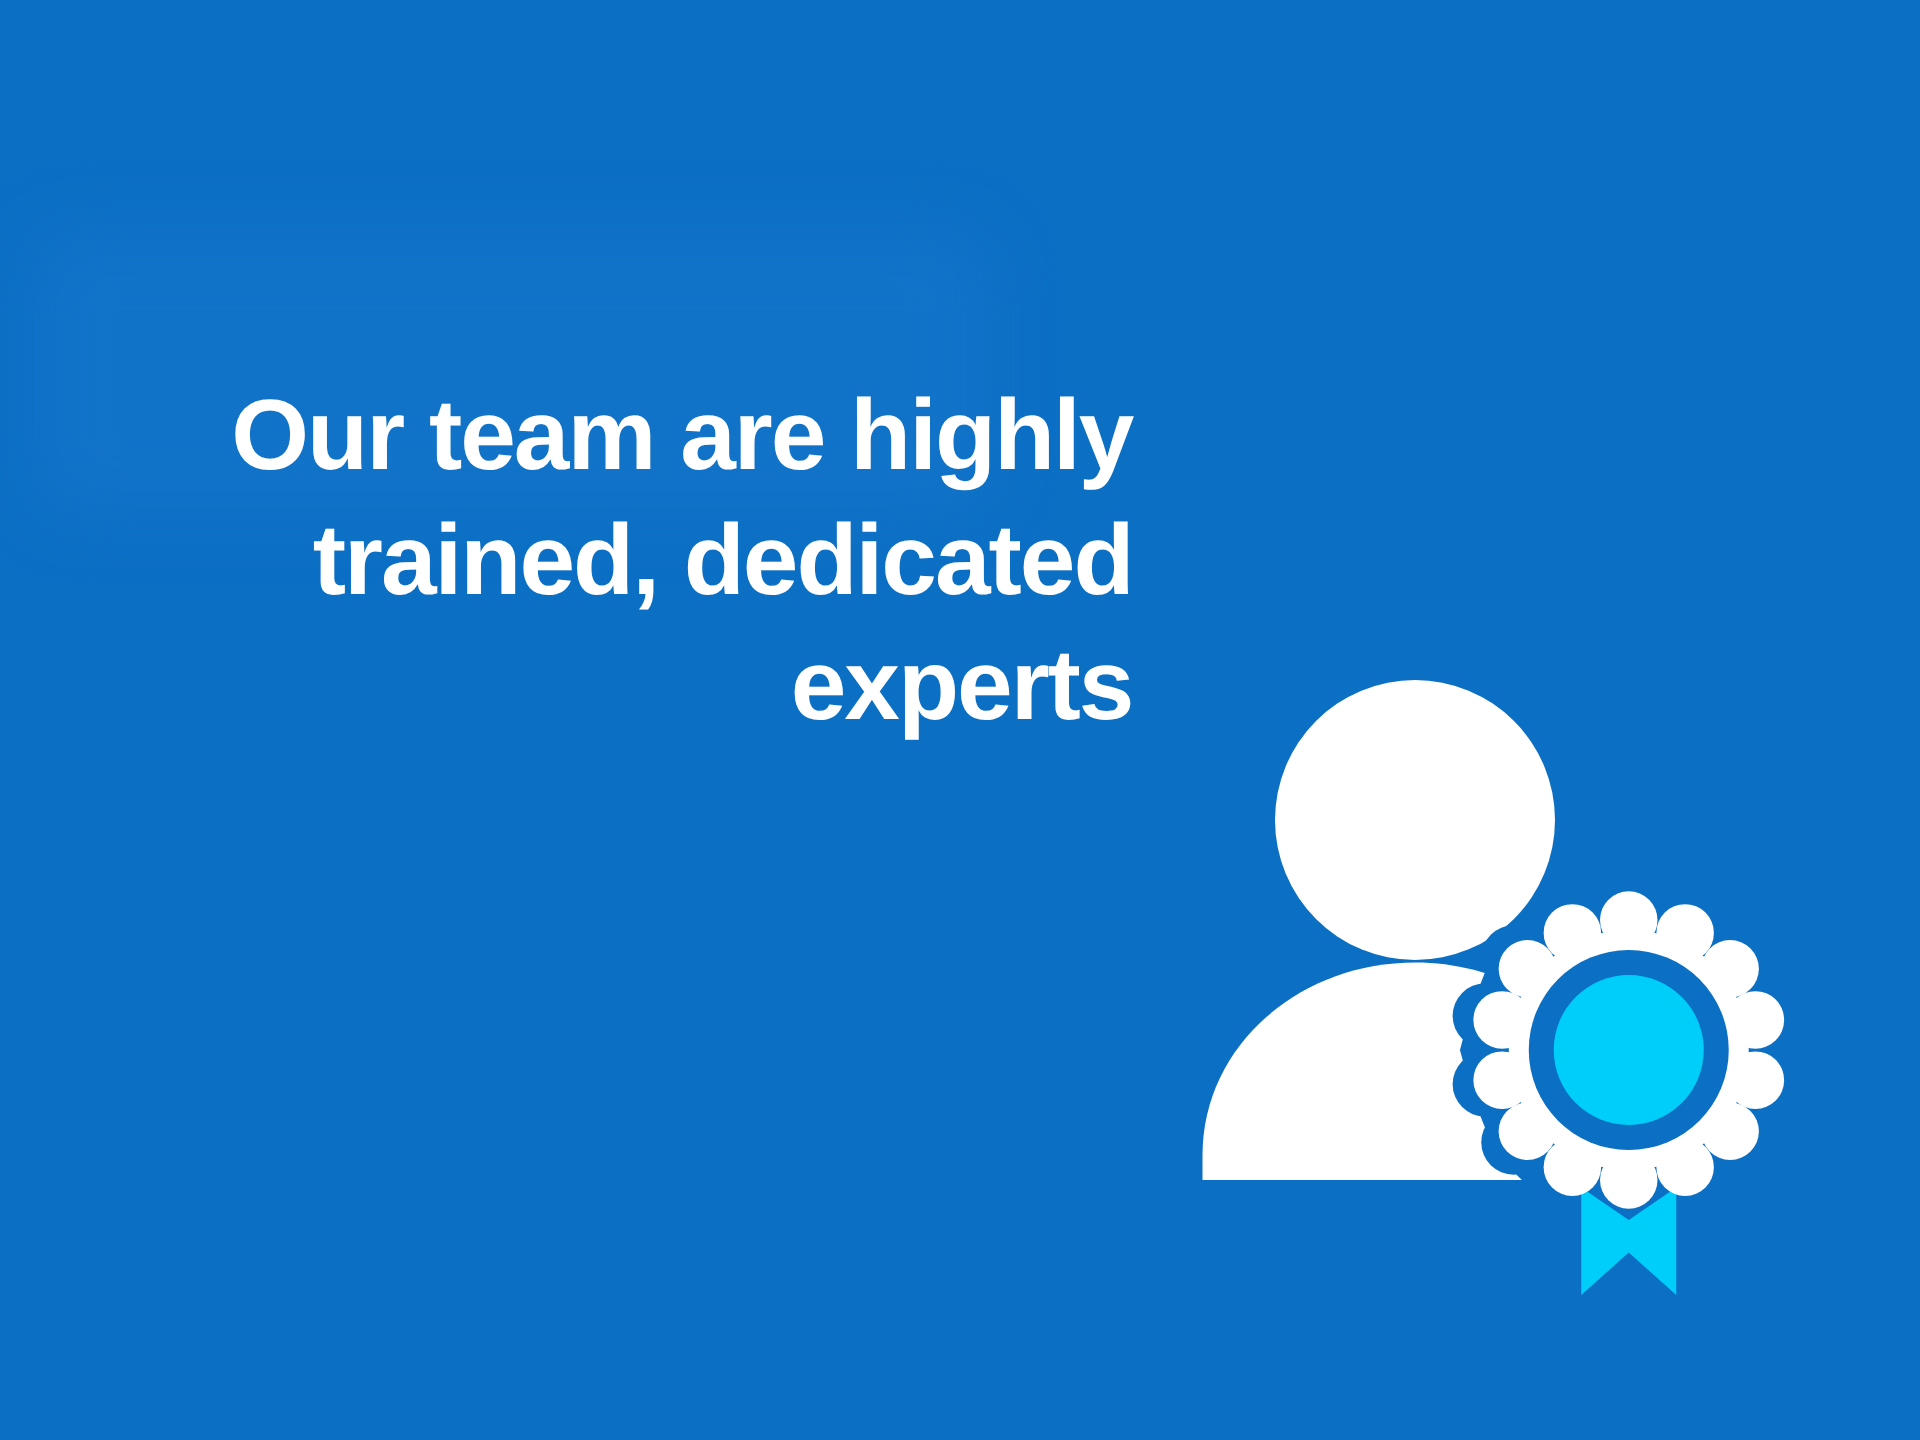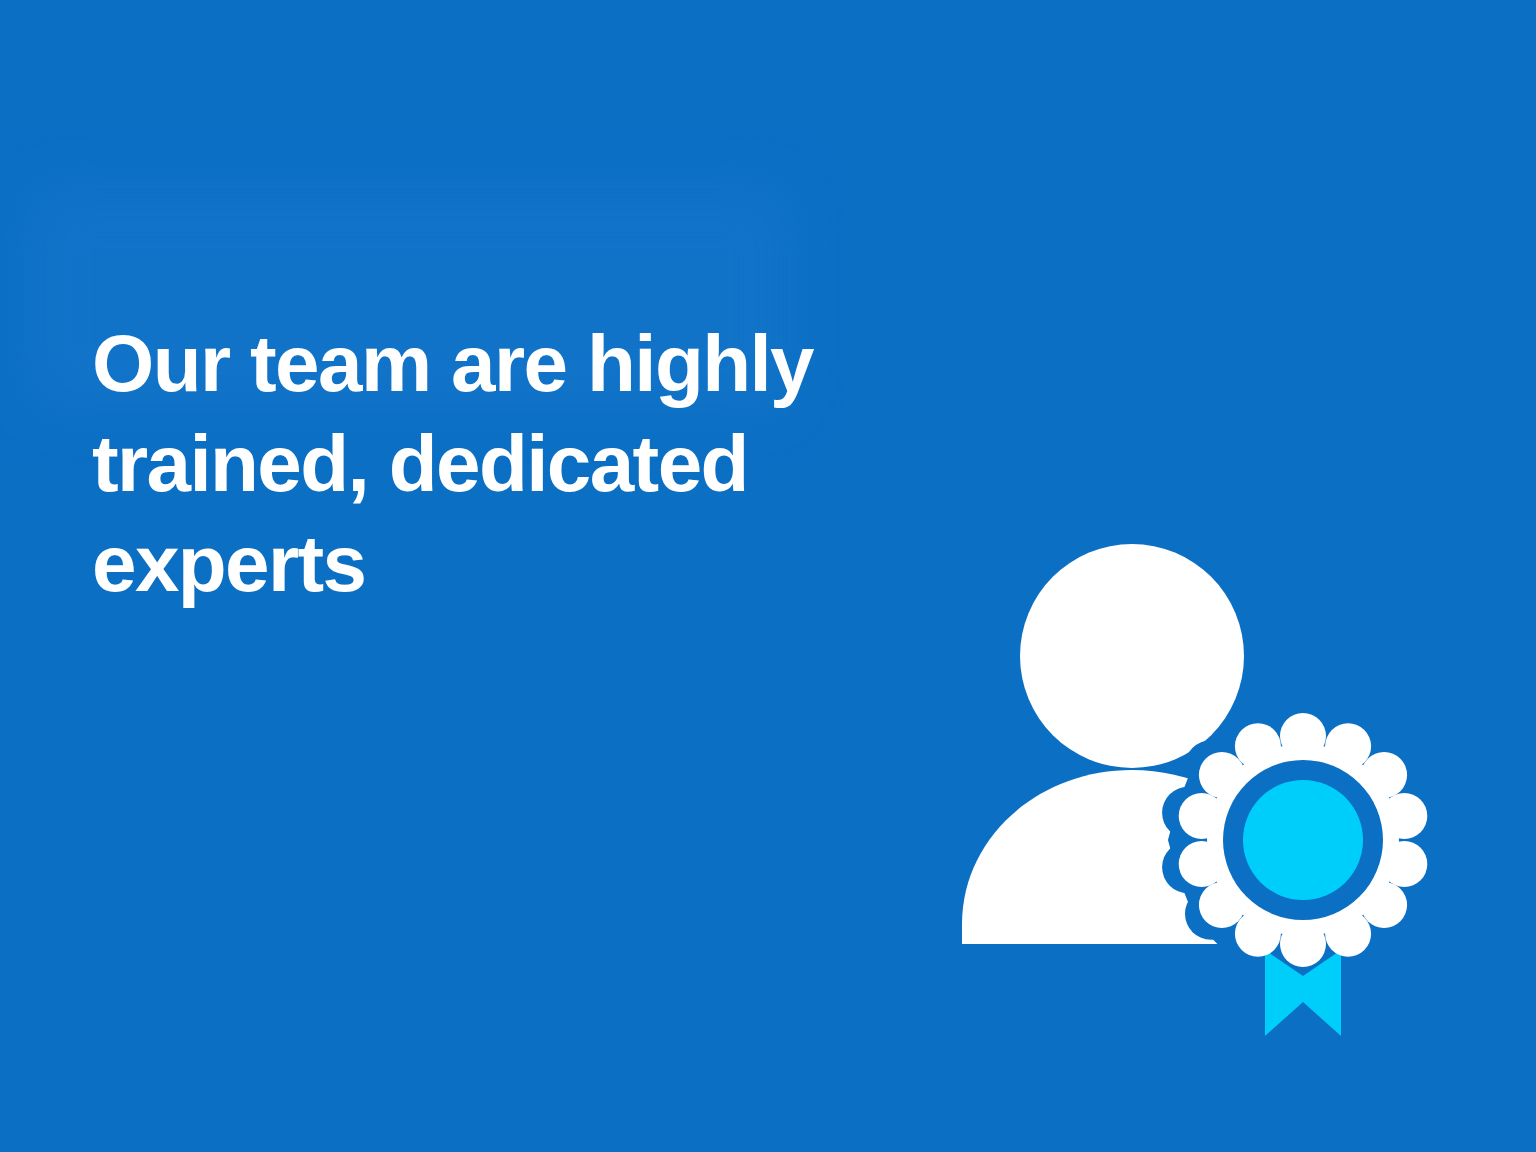--- a/index.html
+++ b/index.html
@@ -43,28 +43,29 @@
     color: #ffffff;
     font-size: 146px;
     line-height: 150px;
     font-weight: bold;
     letter-spacing: -3.5px;
     font-stretch: condensed;
     white-space: nowrap;
   }
 
   #subtitle {
-    margin: 16px;
+    margin: 0;
     padding-top: 80px;
     color: #ffffff;
     font-size: 80px;
     line-height: 100px;
     font-weight: bold;
     letter-spacing: -1.6px;
     max-width: 830px;
+    text-align: right;
   }
 
   
   #illustration {
     position: absolute;
     left: 930px;
     top: 520px;
     width: 540px;
     height: 540px;
   }

